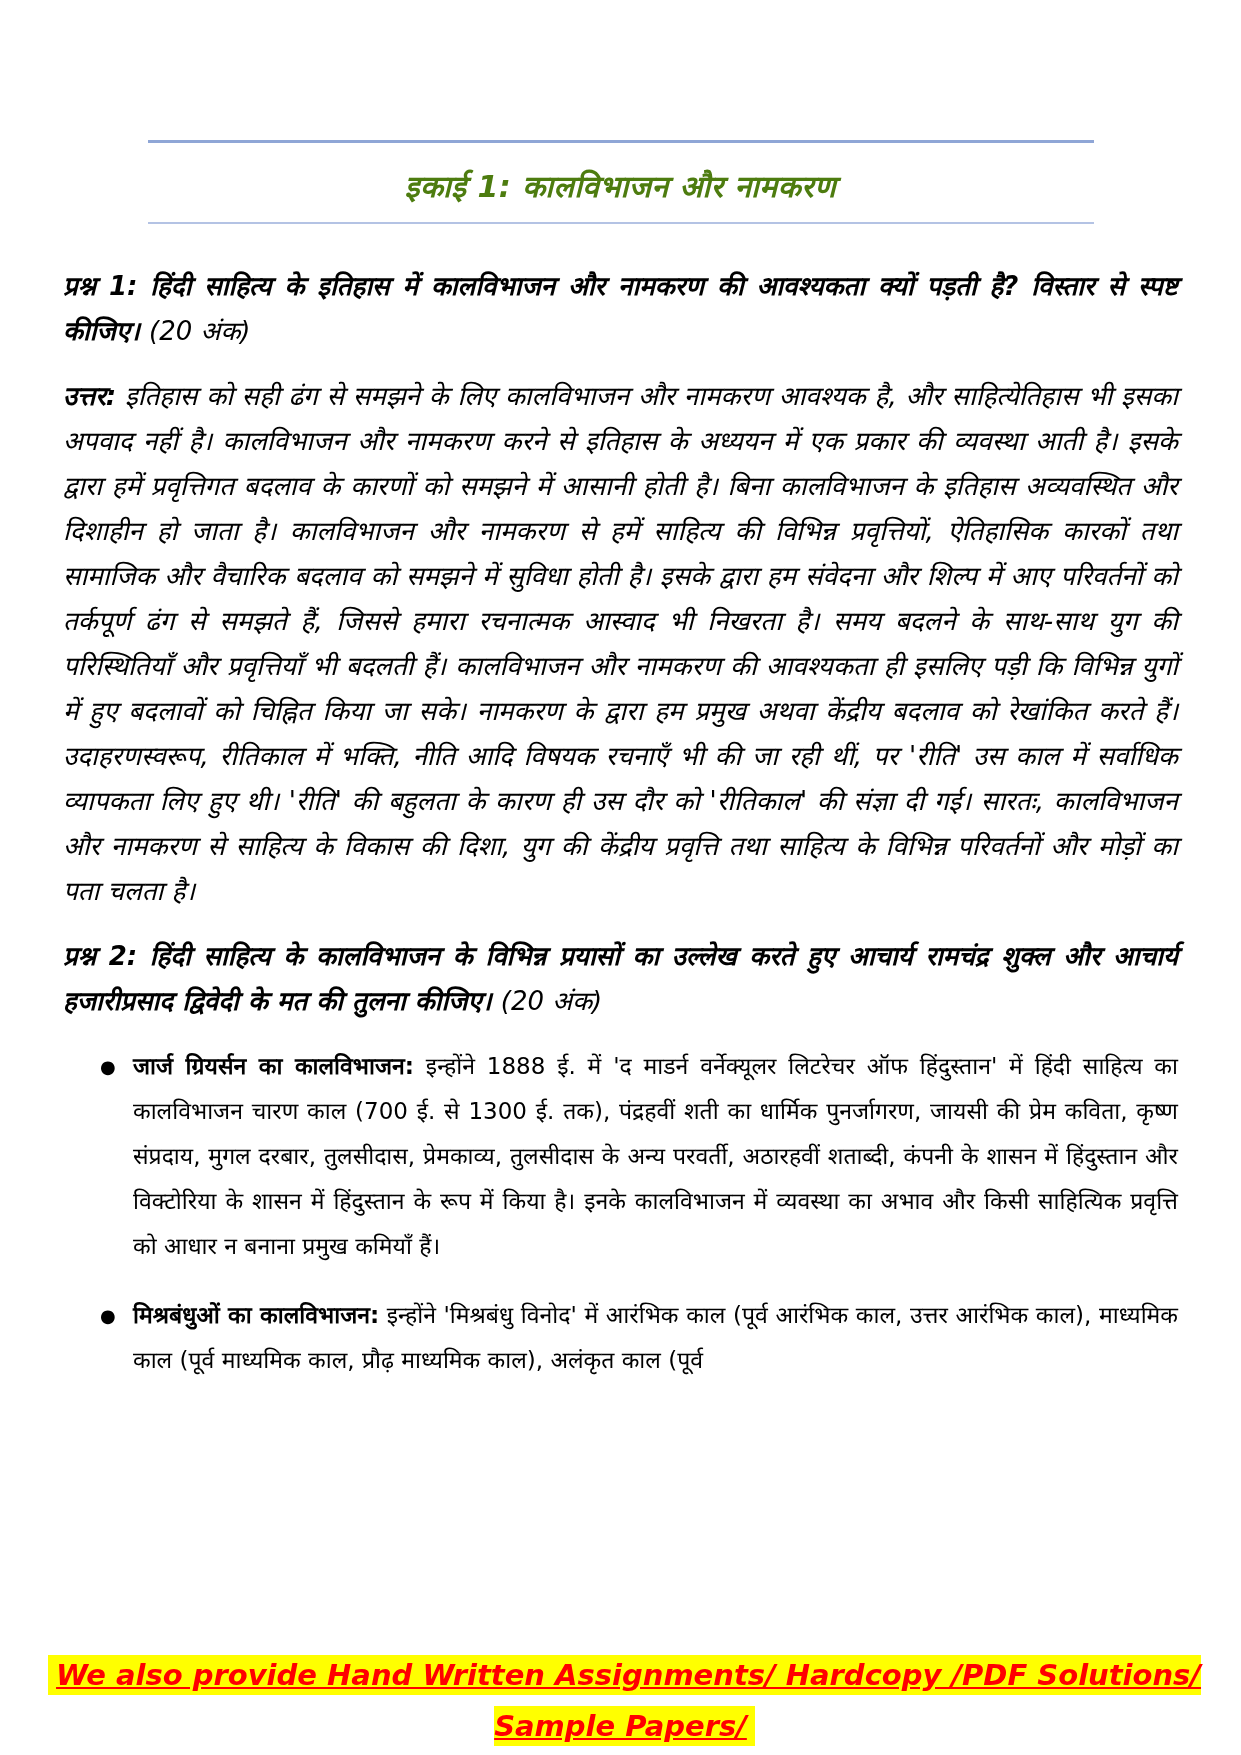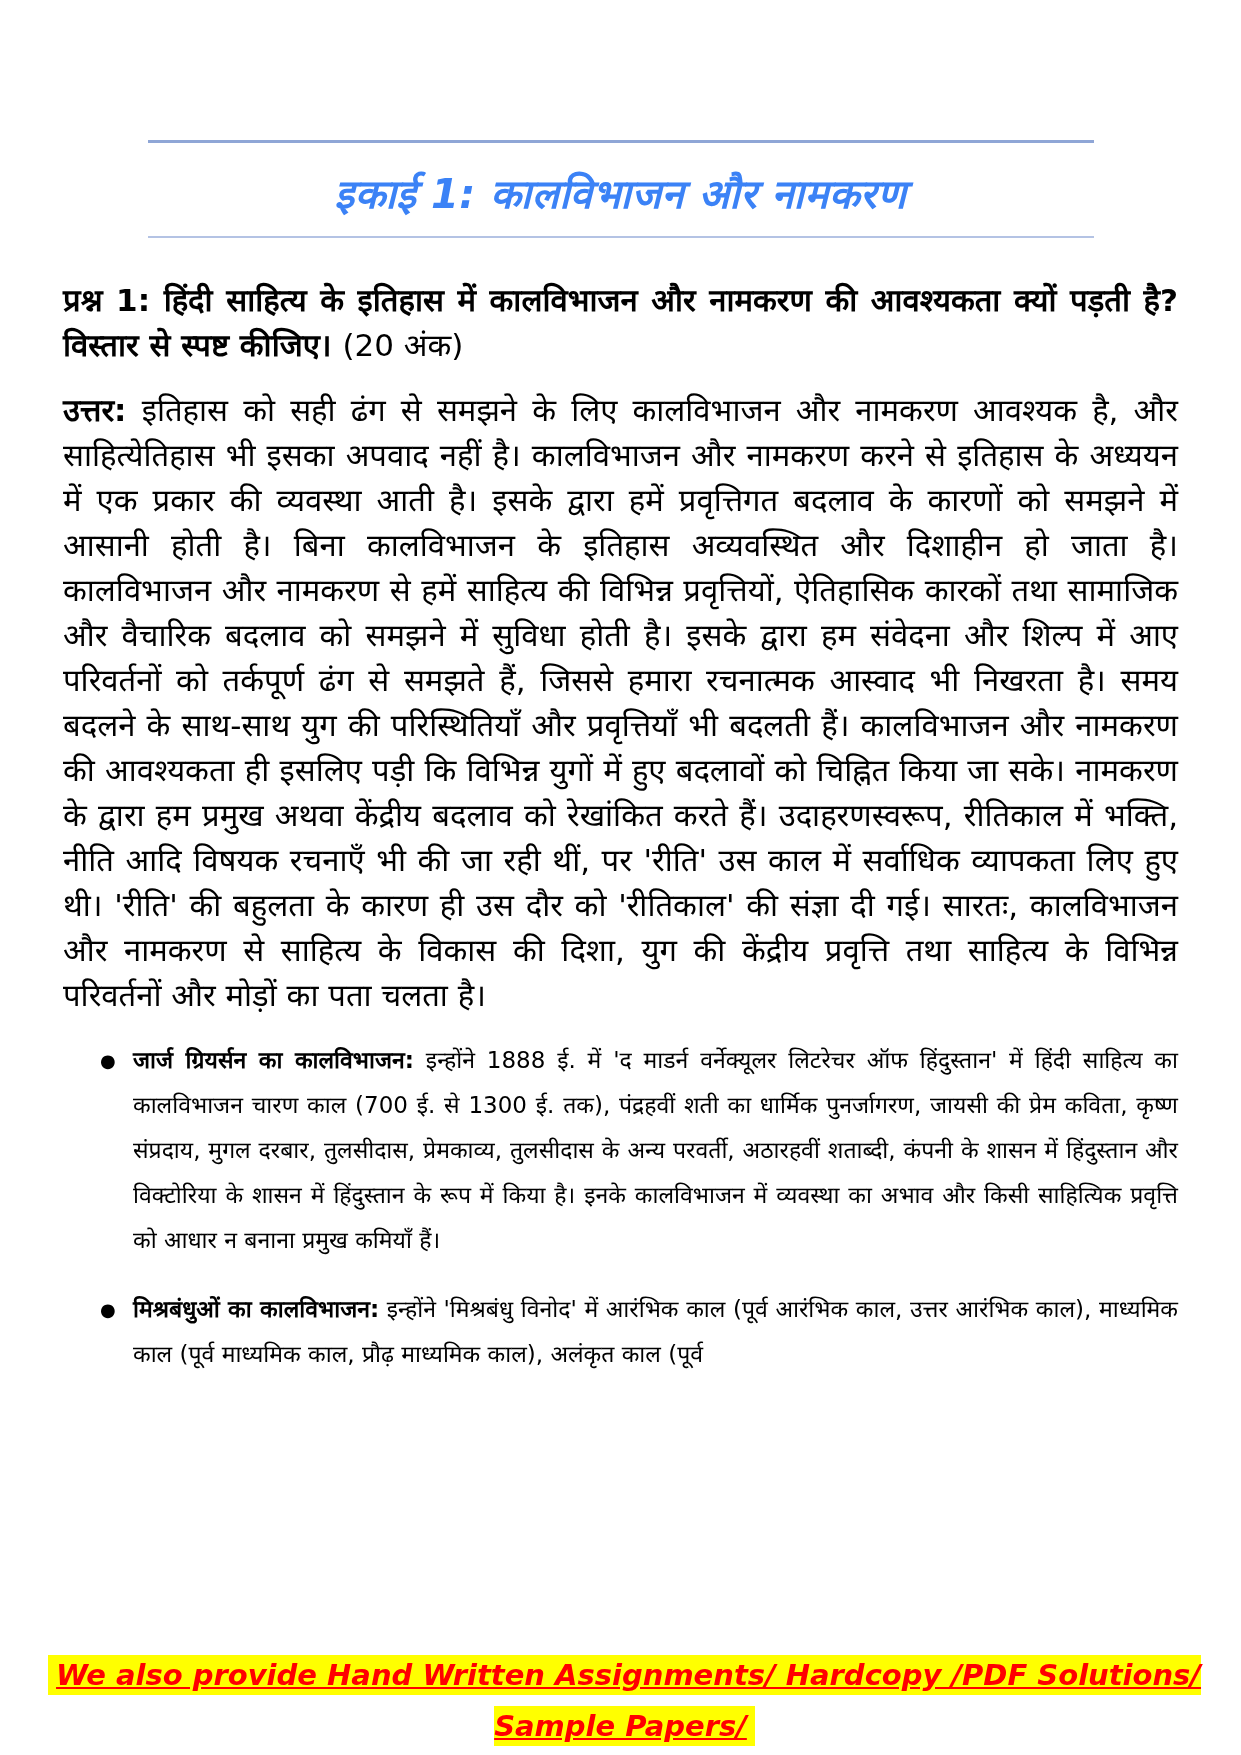--- a/index.html
+++ b/index.html
@@ -17,32 +17,33 @@
   
   .header-block {
     width:946px;
     margin:0 auto 40px auto;
     border-top:3px solid #8FA6D6;
     border-bottom:2px solid #B4C3E4;
     text-align:center;
     padding:22px 0 16px 0;
   }
   .doc-title {
-    color:#3b82f6;
+    color:#4d7c0f;
     font-style:italic;
     font-weight:bold;
-    font-size:40px;
+    font-size:30px;
     letter-spacing:0.5px;
   }
 
   p.body-par {
-    font-size:31px;
+    font-size:26px;
     line-height:45px;
     text-align:justify;
     margin:0 0 20px 0;
+    font-style:italic;
   }
   .q-heading { font-weight:bold; }
   .q-heading .marks { font-weight:normal; }
   .lead-bold { font-weight:bold; }
 
   ul.bullet-list { list-style:none; margin:8px 0 0 0; padding:0 0 0 37px; }
   ul.bullet-list li {
     position:relative;
     padding-left:33px;
     margin-bottom:24px;
@@ -88,20 +89,24 @@
     <p class="body-par q-heading">
       <strong>प्रश्न 1: हिंदी साहित्य के इतिहास में कालविभाजन और नामकरण की आवश्यकता क्यों पड़ती है? विस्तार से स्पष्ट कीजिए।</strong>
       <span class="marks">(20 अंक)</span>
     </p>
 
     <p class="body-par">
       <strong class="lead-bold">उत्तर:</strong>
       <span>इतिहास को सही ढंग से समझने के लिए कालविभाजन और नामकरण आवश्यक है, और साहित्येतिहास भी इसका अपवाद नहीं है। कालविभाजन और नामकरण करने से इतिहास के अध्ययन में एक प्रकार की व्यवस्था आती है। इसके द्वारा हमें प्रवृत्तिगत बदलाव के कारणों को समझने में आसानी होती है। बिना कालविभाजन के इतिहास अव्यवस्थित और दिशाहीन हो जाता है। कालविभाजन और नामकरण से हमें साहित्य की विभिन्न प्रवृत्तियों, ऐतिहासिक कारकों तथा सामाजिक और वैचारिक बदलाव को समझने में सुविधा होती है। इसके द्वारा हम संवेदना और शिल्प में आए परिवर्तनों को तर्कपूर्ण ढंग से समझते हैं, जिससे हमारा रचनात्मक आस्वाद भी निखरता है। समय बदलने के साथ-साथ युग की परिस्थितियाँ और प्रवृत्तियाँ भी बदलती हैं। कालविभाजन और नामकरण की आवश्यकता ही इसलिए पड़ी कि विभिन्न युगों में हुए बदलावों को चिह्नित किया जा सके। नामकरण के द्वारा हम प्रमुख अथवा केंद्रीय बदलाव को रेखांकित करते हैं। उदाहरणस्वरूप, रीतिकाल में भक्ति, नीति आदि विषयक रचनाएँ भी की जा रही थीं, पर 'रीति' उस काल में सर्वाधिक व्यापकता लिए हुए थी। 'रीति' की बहुलता के कारण ही उस दौर को 'रीतिकाल' की संज्ञा दी गई। सारतः, कालविभाजन और नामकरण से साहित्य के विकास की दिशा, युग की केंद्रीय प्रवृत्ति तथा साहित्य के विभिन्न परिवर्तनों और मोड़ों का पता चलता है।</span>
     </p>
 
+    <p class="body-par q-heading">
+      <strong>प्रश्न 2: हिंदी साहित्य के कालविभाजन के विभिन्न प्रयासों का उल्लेख करते हुए आचार्य रामचंद्र शुक्ल और आचार्य हजारीप्रसाद द्विवेदी के मत की तुलना कीजिए।</strong>
+      <span class="marks">(20 अंक)</span>
+    </p>
 
 
     <ul class="bullet-list">
       <li>
         <span class="bullet-dot">●</span>
         <strong class="lead-bold">जार्ज ग्रियर्सन का कालविभाजन:</strong>
         <span>इन्होंने 1888 ई. में 'द माडर्न वर्नेक्यूलर लिटरेचर ऑफ हिंदुस्तान' में हिंदी साहित्य का कालविभाजन चारण काल (700 ई. से 1300 ई. तक), पंद्रहवीं शती का धार्मिक पुनर्जागरण, जायसी की प्रेम कविता, कृष्ण संप्रदाय, मुगल दरबार, तुलसीदास, प्रेमकाव्य, तुलसीदास के अन्य परवर्ती, अठारहवीं शताब्दी, कंपनी के शासन में हिंदुस्तान और विक्टोरिया के शासन में हिंदुस्तान के रूप में किया है। इनके कालविभाजन में व्यवस्था का अभाव और किसी साहित्यिक प्रवृत्ति को आधार न बनाना प्रमुख कमियाँ हैं।</span>
       </li>
       <li>
         <span class="bullet-dot">●</span>

